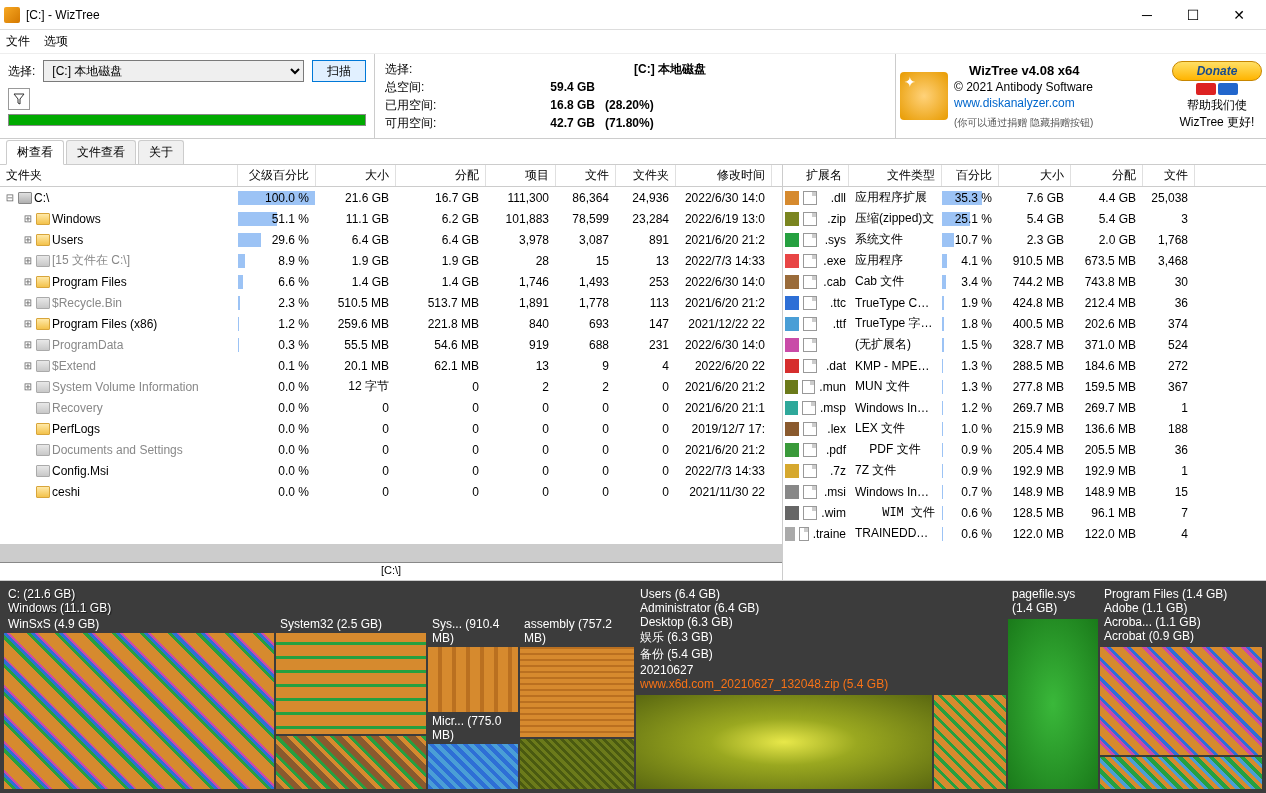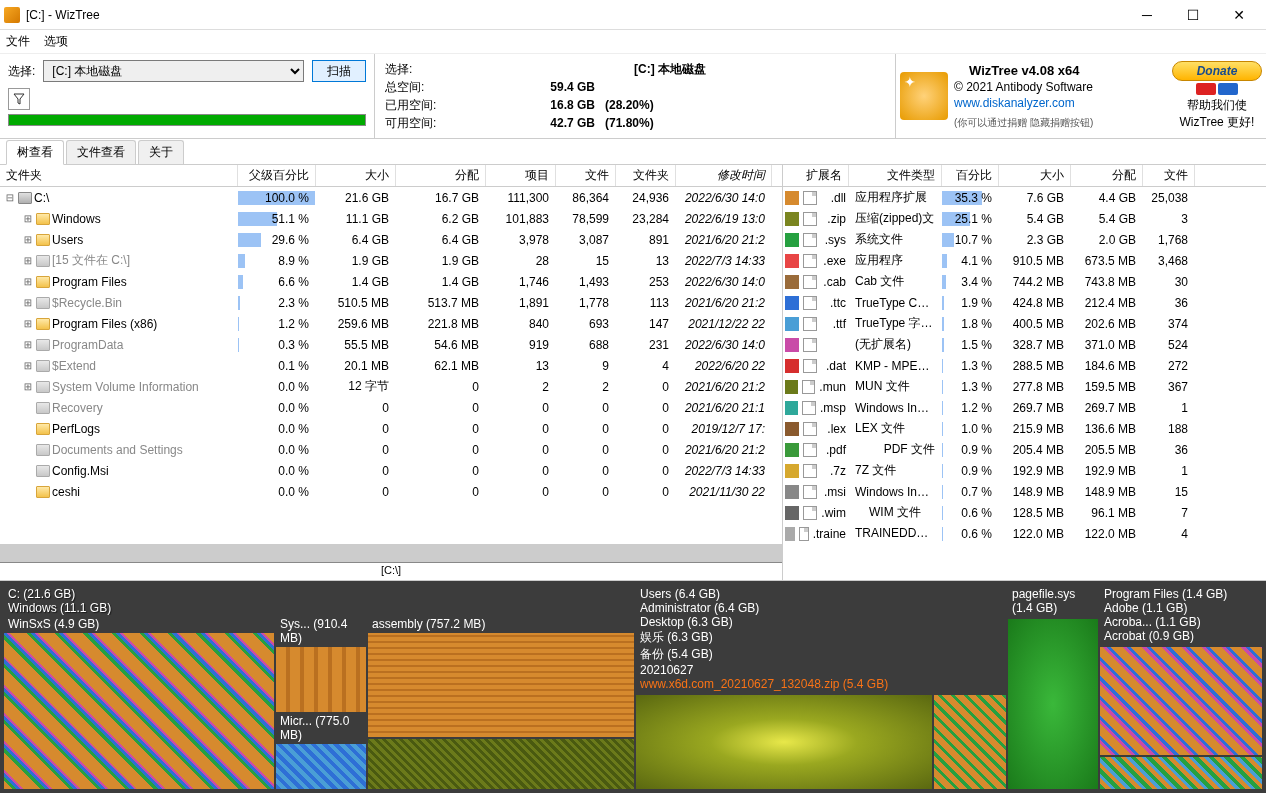--- a/index.html
+++ b/index.html
@@ -60,21 +60,21 @@
 .fileicon::after { content: ""; position: absolute; top: 0; right: 0; width: 4px; height: 4px; background: #ccc; }
 .scrollfoot { height: 18px; background: #f0f0f0; border-top: 1px solid #ccc; position: relative; }
 .scrollfoot .thumb { position: absolute; left: 0; top: 0; bottom: 0; width: 100%; background: #ccc; }
 .pathlbl { text-align: center; height: 18px; border-top: 1px solid #888; font-size: 11px; padding-top: 1px; }
 .treemap { height: 212px; background: #3c3c3c; display: flex; padding: 4px; gap: 2px; font-size: 10px; color: #fff; overflow: hidden; }
 .treemap .tmcol { display: flex; flex-direction: column; gap: 2px; }
 .treemap .tmbox { position: relative; overflow: hidden; padding: 2px 4px; flex: 1; }
 .treemap .tmbox .lbl { text-shadow: 1px 1px 1px rgba(0,0,0,0.6); white-space: nowrap; }
 .mosaic { flex: 1; background-size: 8px 8px; }
 
-.L .c0 { width: 238px; } .L .c1 { width: 78px; } .L .c2 { width: 80px; } .L .c3 { width: 90px; } .L .c4 { width: 70px; } .L .c5 { width: 60px; } .L .c6 { width: 60px; } .L .c7 { width: 96px; font-style: italic; }
+.L .c0 { width: 238px; } .L .c1 { width: 78px; } .L .c2 { width: 80px; } .L .c3 { width: 90px; } .L .c4 { width: 70px; } .L .c5 { width: 60px; } .L .c6 { width: 60px; } .L .c7 { width: 96px; }
 
 .R .c0 { width: 66px; } .R .c1 { width: 93px; } .R .c2 { width: 57px; } .R .c3 { width: 72px; } .R .c4 { width: 72px; } .R .c5 { width: 52px; }
 .R .gridhead div:first-child, .R .gridrow > div:first-child { text-align: right; }
 .R .c0r { width: 66px; display: flex; align-items: center; padding: 0 2px; gap: 2px; text-align: left; }
 </style>
 </head>
 <body>
 
 <div class="titlebar">
   <div class="icon"></div>
@@ -534,21 +534,21 @@
           <div class="c3">215.9 MB</div>
           <div class="c4">136.6 MB</div>
           <div class="c5">188</div>
         </div>
         <div class="gridrow">
           <div class="c0r">
             <span class="colorbox" style="background: rgb(58, 154, 58);"></span>
             <span class="fileicon"></span>
             <span style="flex: 1 1 0%;">.pdf</span>
           </div>
-          <div class="c1" style="text-align: right;">PDF 文件</div>
+          <div class="c1" style="text-align: center;">PDF 文件</div>
           <div class="c2 pctcell"><div class="bar" style="width: 1.8%;"></div><span class="txt">0.9 %</span></div>
           <div class="c3">205.4 MB</div>
           <div class="c4">205.5 MB</div>
           <div class="c5">36</div>
         </div>
         <div class="gridrow">
           <div class="c0r">
             <span class="colorbox" style="background: rgb(214, 168, 46);"></span>
             <span class="fileicon"></span>
             <span style="flex: 1 1 0%;">.7z</span>
@@ -570,21 +570,21 @@
           <div class="c3">148.9 MB</div>
           <div class="c4">148.9 MB</div>
           <div class="c5">15</div>
         </div>
         <div class="gridrow">
           <div class="c0r">
             <span class="colorbox" style="background: rgb(102, 102, 102);"></span>
             <span class="fileicon"></span>
             <span style="flex: 1 1 0%;">.wim</span>
           </div>
-          <div class="c1" style="text-align: center;">WIM 文件</div>
+          <div class="c1" style="text-align: right; font-family: Liberation Mono, monospace;">WIM 文件</div>
           <div class="c2 pctcell"><div class="bar" style="width: 1.2%;"></div><span class="txt">0.6 %</span></div>
           <div class="c3">128.5 MB</div>
           <div class="c4">96.1 MB</div>
           <div class="c5">7</div>
         </div>
         <div class="gridrow">
           <div class="c0r">
             <span class="colorbox" style="background: rgb(170, 170, 170);"></span>
             <span class="fileicon"></span>
             <span style="flex: 1 1 0%;">.traine</span>
@@ -602,20 +602,25 @@
 <div class="treemap">
   <div class="tmcol" style="flex:0 0 630px">
     <div class="tmbox" style="flex:0 0 auto;background:#3c3c3c;padding:2px 4px 0">
       <div class="lbl">C: (21.6 GB)</div>
       <div class="lbl">Windows (11.1 GB)</div>
     </div>
     <div style="flex:1;display:flex;gap:2px">
       <div class="tmcol" style="flex:0 0 270px">
         <div class="lbl" style="padding:0 4px">WinSxS (4.9 GB)</div>
         <div class="tmbox mosaic" style="background:repeating-linear-gradient(45deg,#d68a2e 0 6px,#26a040 6px 9px,#2e6fd6 9px 12px,#c94ba8 12px 14px,#d68a2e 14px 20px)"></div>
+      </div>
+      <div class="tmcol" style="flex:0 0 150px">
+        <div class="lbl" style="padding:0 4px">System32 (2.5 GB)</div>
+        <div class="tmbox mosaic" style="flex:2;background:repeating-linear-gradient(0deg,#d68a2e 0 5px,#26a040 5px 8px,#d68a2e 8px 14px)"></div>
+        <div class="tmbox mosaic" style="flex:1;background:repeating-linear-gradient(45deg,#8a5a2e 0 6px,#d68a2e 6px 10px,#26a040 10px 13px)"></div>
       </div>
       <div class="tmcol" style="flex:0 0 90px">
         <div class="lbl" style="padding:0 4px">Sys... (910.4 MB)</div>
         <div class="tmbox mosaic" style="flex:3;background:repeating-linear-gradient(90deg,#d68a2e 0 10px,#ba7020 10px 14px)"></div>
         <div class="lbl" style="padding:0 4px">Micr... (775.0 MB)</div>
         <div class="tmbox mosaic" style="flex:2;background:repeating-linear-gradient(45deg,#2e6fd6 0 4px,#4a9ed6 4px 8px)"></div>
       </div>
       <div class="tmcol" style="flex:1">
         <div class="lbl" style="padding:0 4px">assembly (757.2 MB)</div>
         <div class="tmbox mosaic" style="background:repeating-linear-gradient(0deg,#d68a2e 0 4px,#ba7020 4px 6px)"></div>

